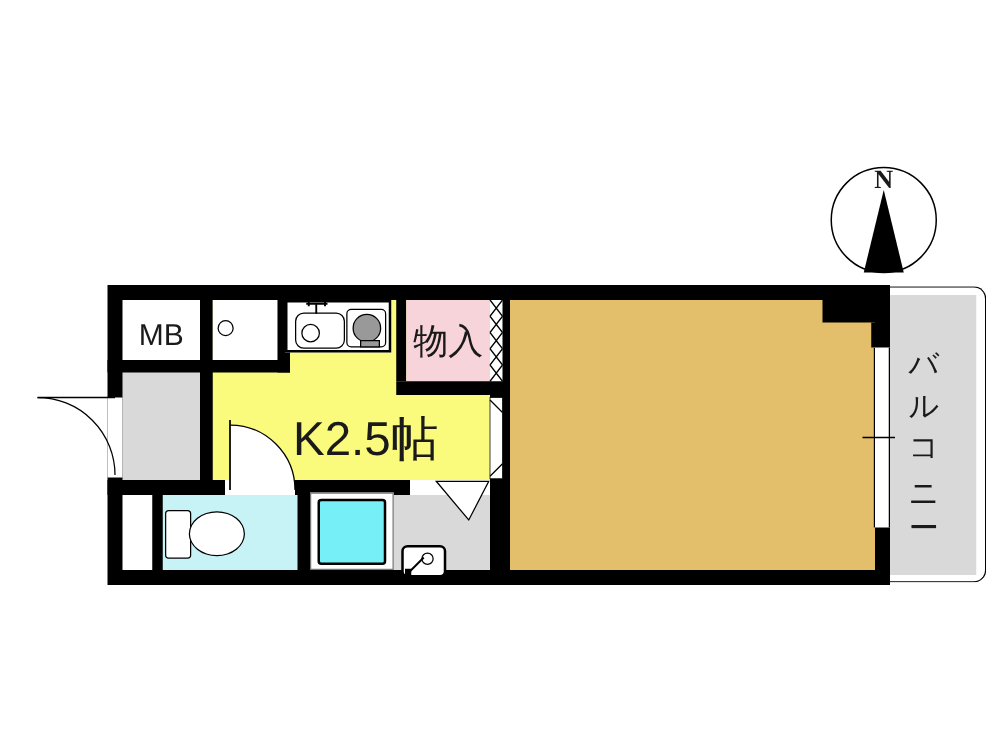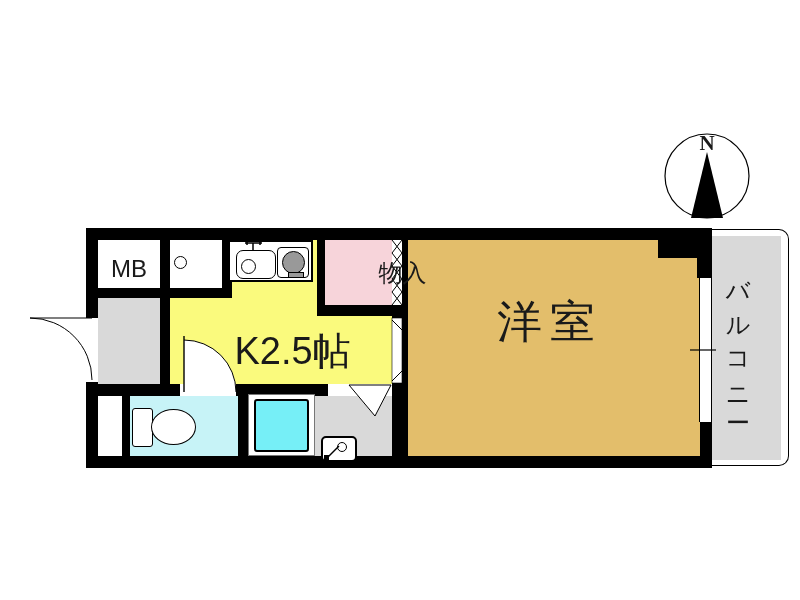--- a/index.html
+++ b/index.html
@@ -112,18 +112,17 @@
     </g>
 
     <g>
       <circle cx="707" cy="176" r="42" fill="none" stroke="#000" stroke-width="1.2"></circle>
       <path d="M707,152 L691,218 L723,218 Z" fill="#000"></path>
     </g>
   </svg>
 
   <div class="room-label" style="left:98px;top:240px;width:62px;height:58px;font-size:24px;">MB</div>
   <div class="room-label" style="left:200px;top:326px;width:185px;height:50px;font-size:38px;">K2.5帖</div>
-  <div class="room-label" style="left:325px;top:240px;width:67px;height:65px;font-size:24px;margin-left:44px;">物入</div>
-  <div class="room-label" style="left:450px;top:296px;width:200px;height:52px;font-size:45px;letter-spacing:8px;">洋室</div>
+  <div class="room-label" style="left:325px;top:240px;width:67px;height:65px;font-size:28px;">物入</div>
   <div class="room-label vtext" style="left:718px;top:246px;width:40px;height:190px;font-size:24px;letter-spacing:9px;">バルコニー</div>
   <div class="room-label" style="left:692px;top:131px;width:30px;height:24px;font-size:21px;font-family:'Liberation Serif',serif;font-weight:600;">N</div>
 
 </div>
 
 </body></html>

